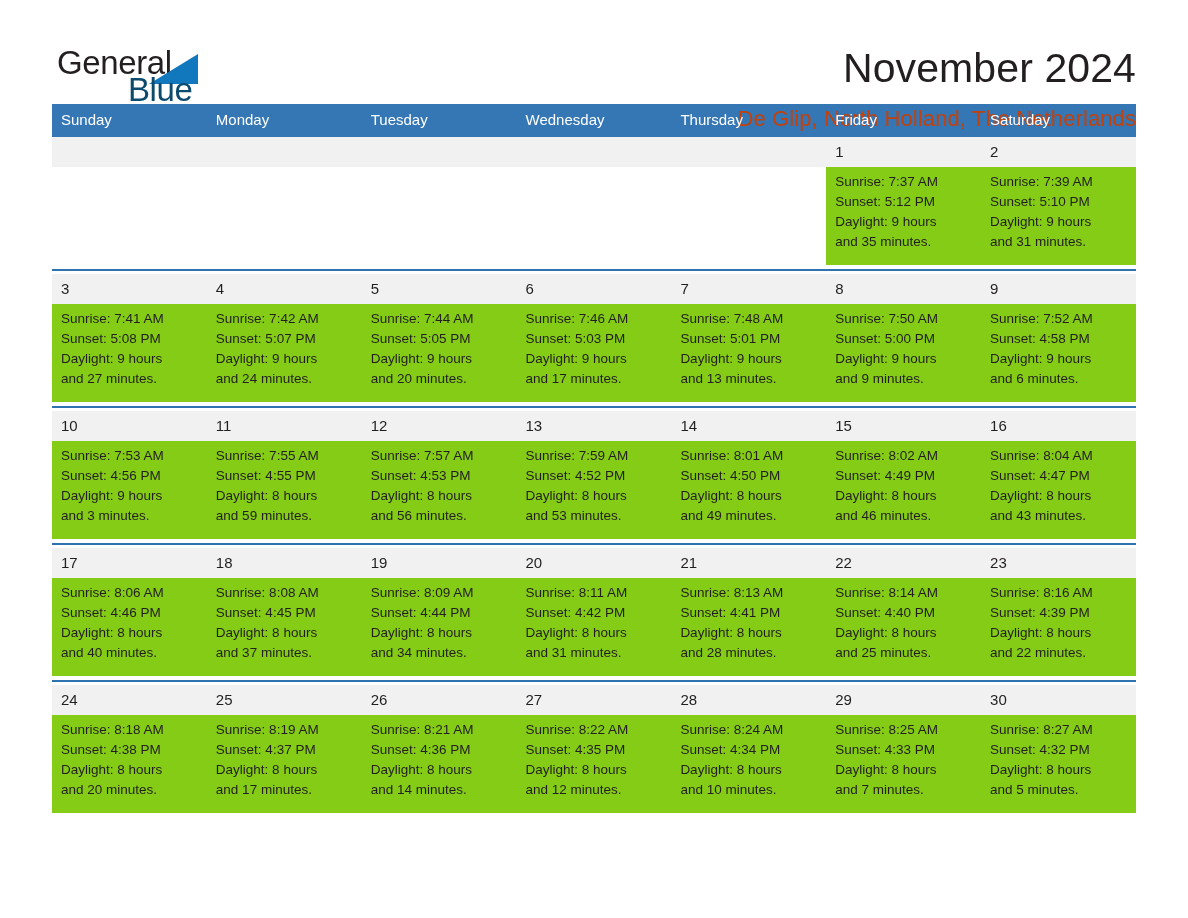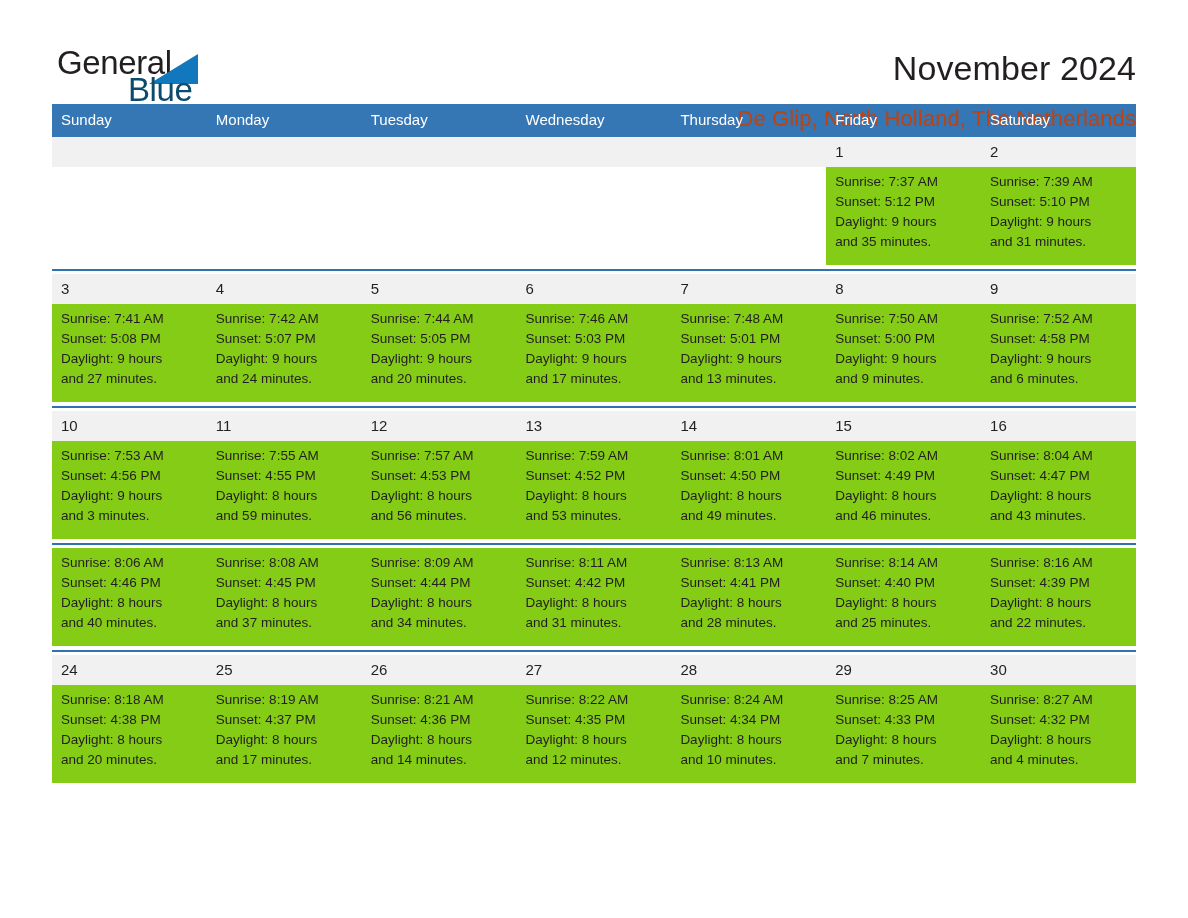--- a/index.html
+++ b/index.html
@@ -64,21 +64,21 @@
     border-top: 0 solid transparent;
     border-left: 49px solid transparent;
     border-bottom: 30px solid #1278be;
   }
   .titles {
     text-align: right;
     flex: 1;
     padding-top: 0px;
   }
   .month-title {
-    font-size: 34px;
+    font-size: 41px;
     line-height: 48px;
     font-weight: normal;
     color: #231f20;
     letter-spacing: 0.1px;
   }
   .location-title {
     font-size: 22px;
     line-height: 30px;
     color: #c2410c;
     padding-top: 12px;
@@ -305,20 +305,29 @@
             <div class="info-line">Sunset: 4:47 PM</div>
             <div class="info-line">Daylight: 8 hours</div>
             <div class="info-line">and 43 minutes.</div>
           </td>
         </tr>
         <tr class="week-sep">
           <td colspan="7">
             <div class="rule"></div>
           </td>
         </tr>
+        <tr class="daynum-row">
+          <td>17</td>
+          <td>18</td>
+          <td>19</td>
+          <td>20</td>
+          <td>21</td>
+          <td>22</td>
+          <td>23</td>
+        </tr>
         <tr class="info-row">
           <td>
             <div class="info-line">Sunrise: 8:06 AM</div>
             <div class="info-line">Sunset: 4:46 PM</div>
             <div class="info-line">Daylight: 8 hours</div>
             <div class="info-line">and 40 minutes.</div>
           </td>
           <td>
             <div class="info-line">Sunrise: 8:08 AM</div>
             <div class="info-line">Sunset: 4:45 PM</div>
@@ -404,19 +413,19 @@
           <td>
             <div class="info-line">Sunrise: 8:25 AM</div>
             <div class="info-line">Sunset: 4:33 PM</div>
             <div class="info-line">Daylight: 8 hours</div>
             <div class="info-line">and 7 minutes.</div>
           </td>
           <td>
             <div class="info-line">Sunrise: 8:27 AM</div>
             <div class="info-line">Sunset: 4:32 PM</div>
             <div class="info-line">Daylight: 8 hours</div>
-            <div class="info-line">and 4 minutes.</div>
+            <div class="info-line">and 5 minutes.</div>
           </td>
         </tr>
       </tbody>
   </table>
 
 </div>
 
 </body></html>

